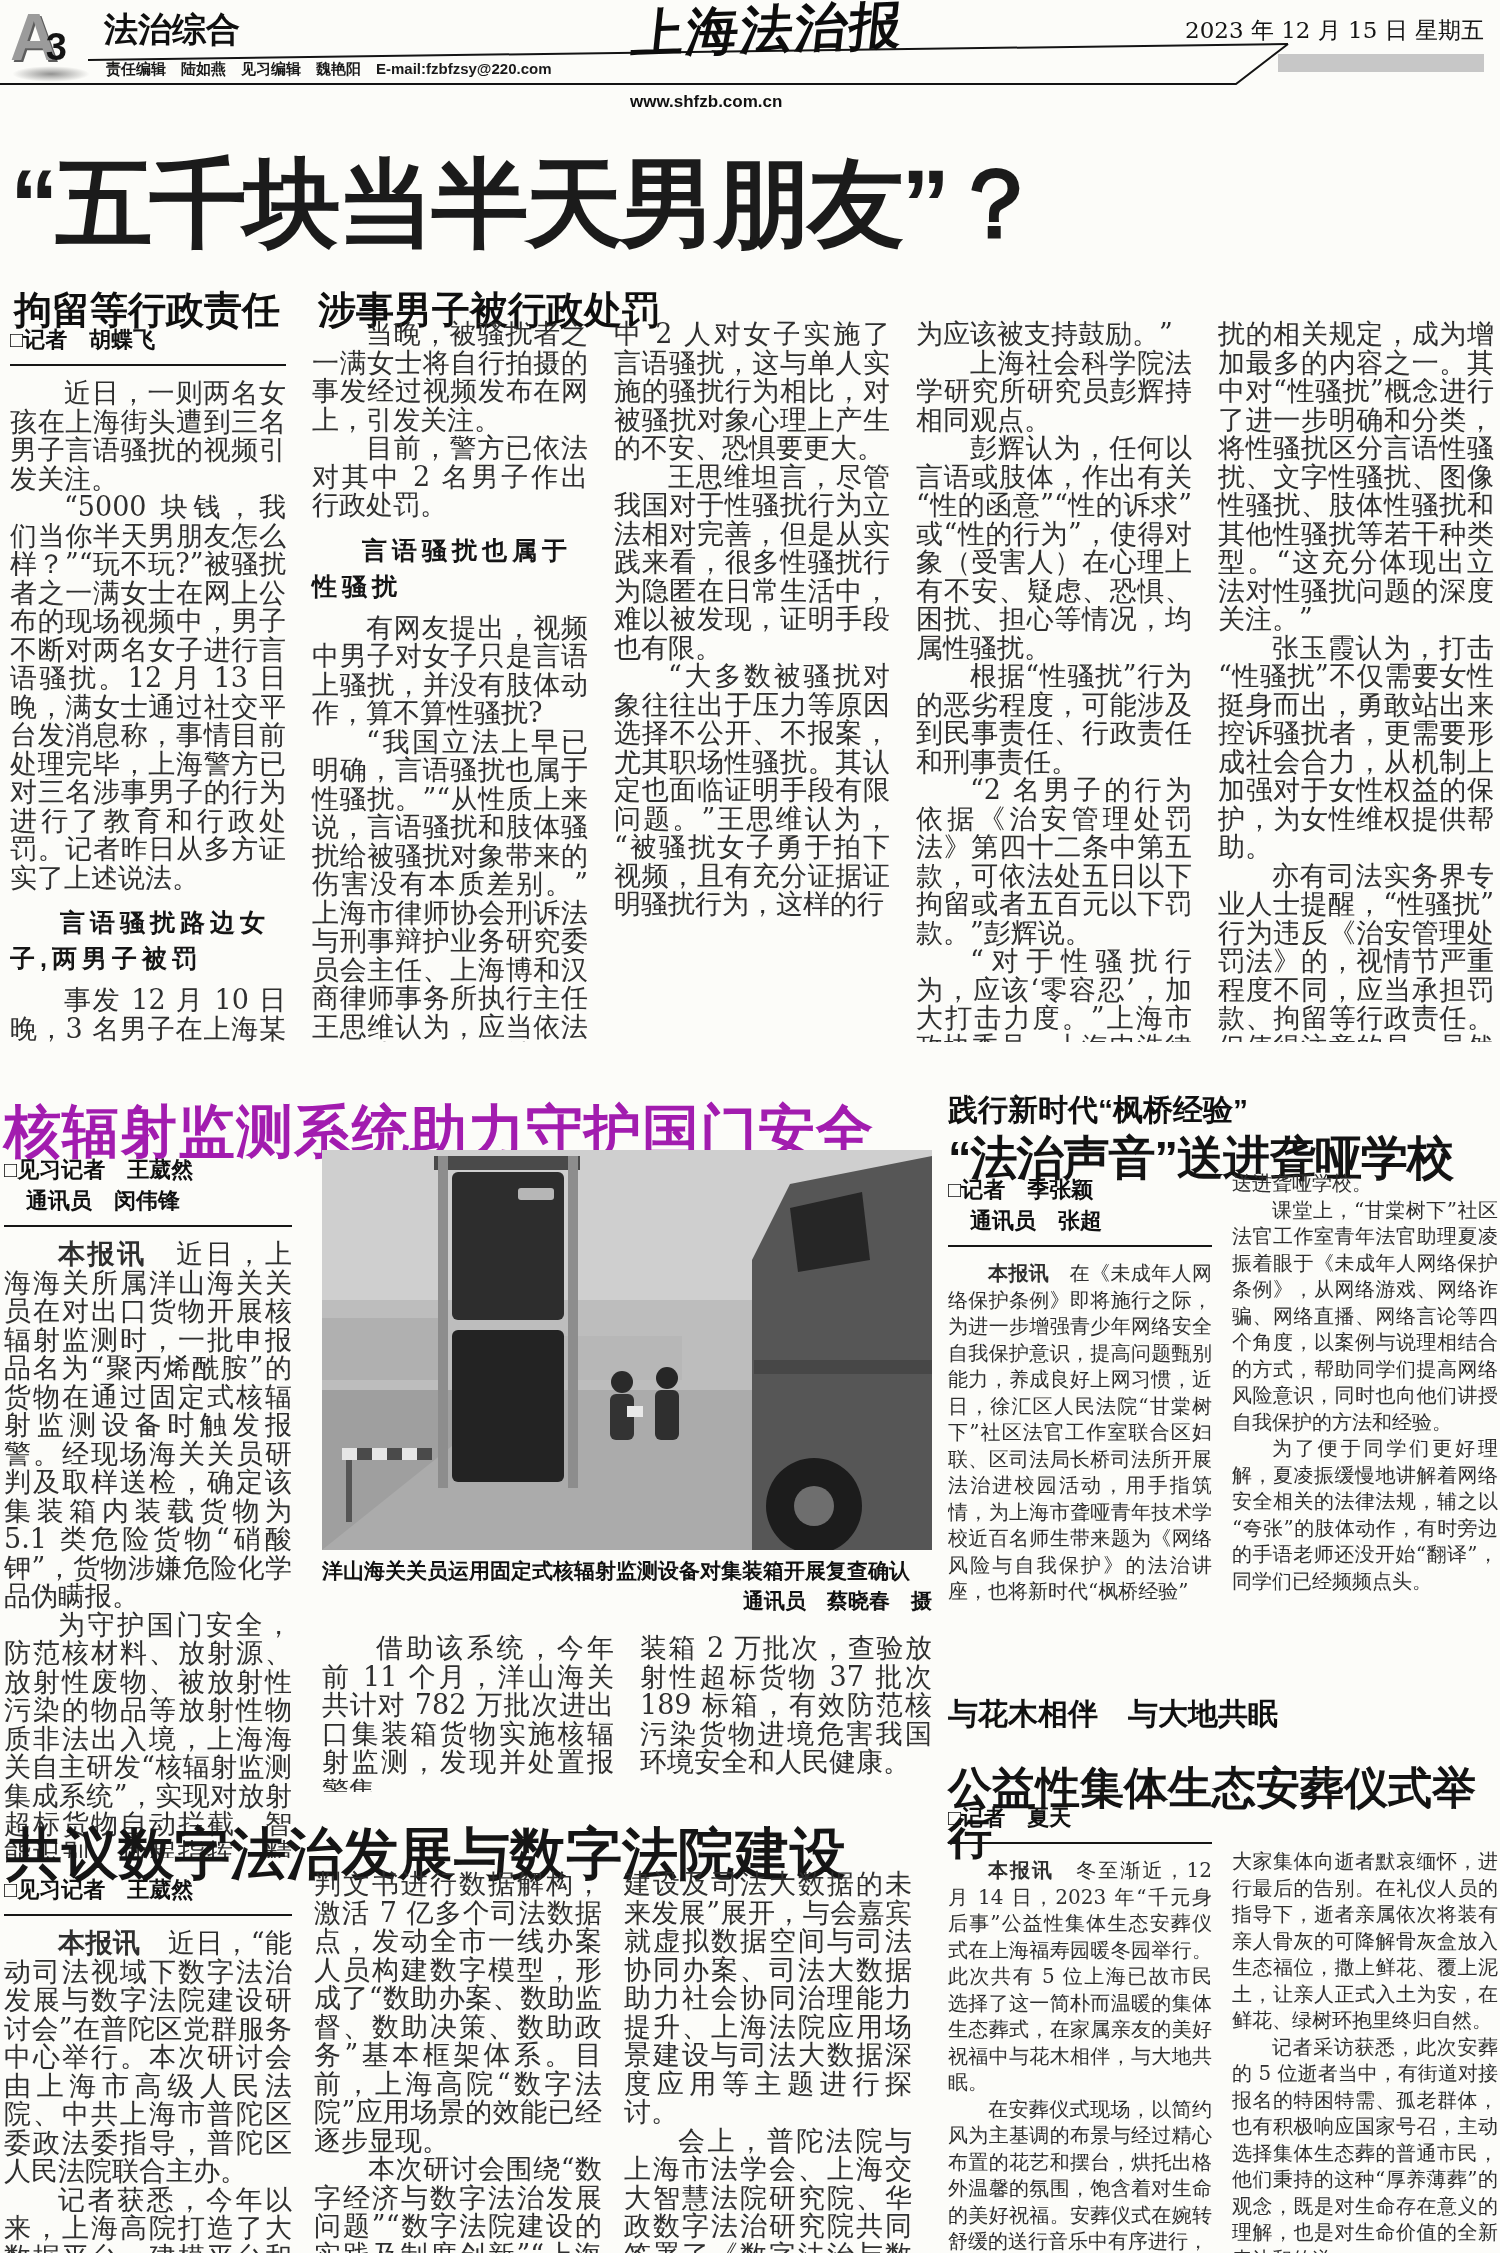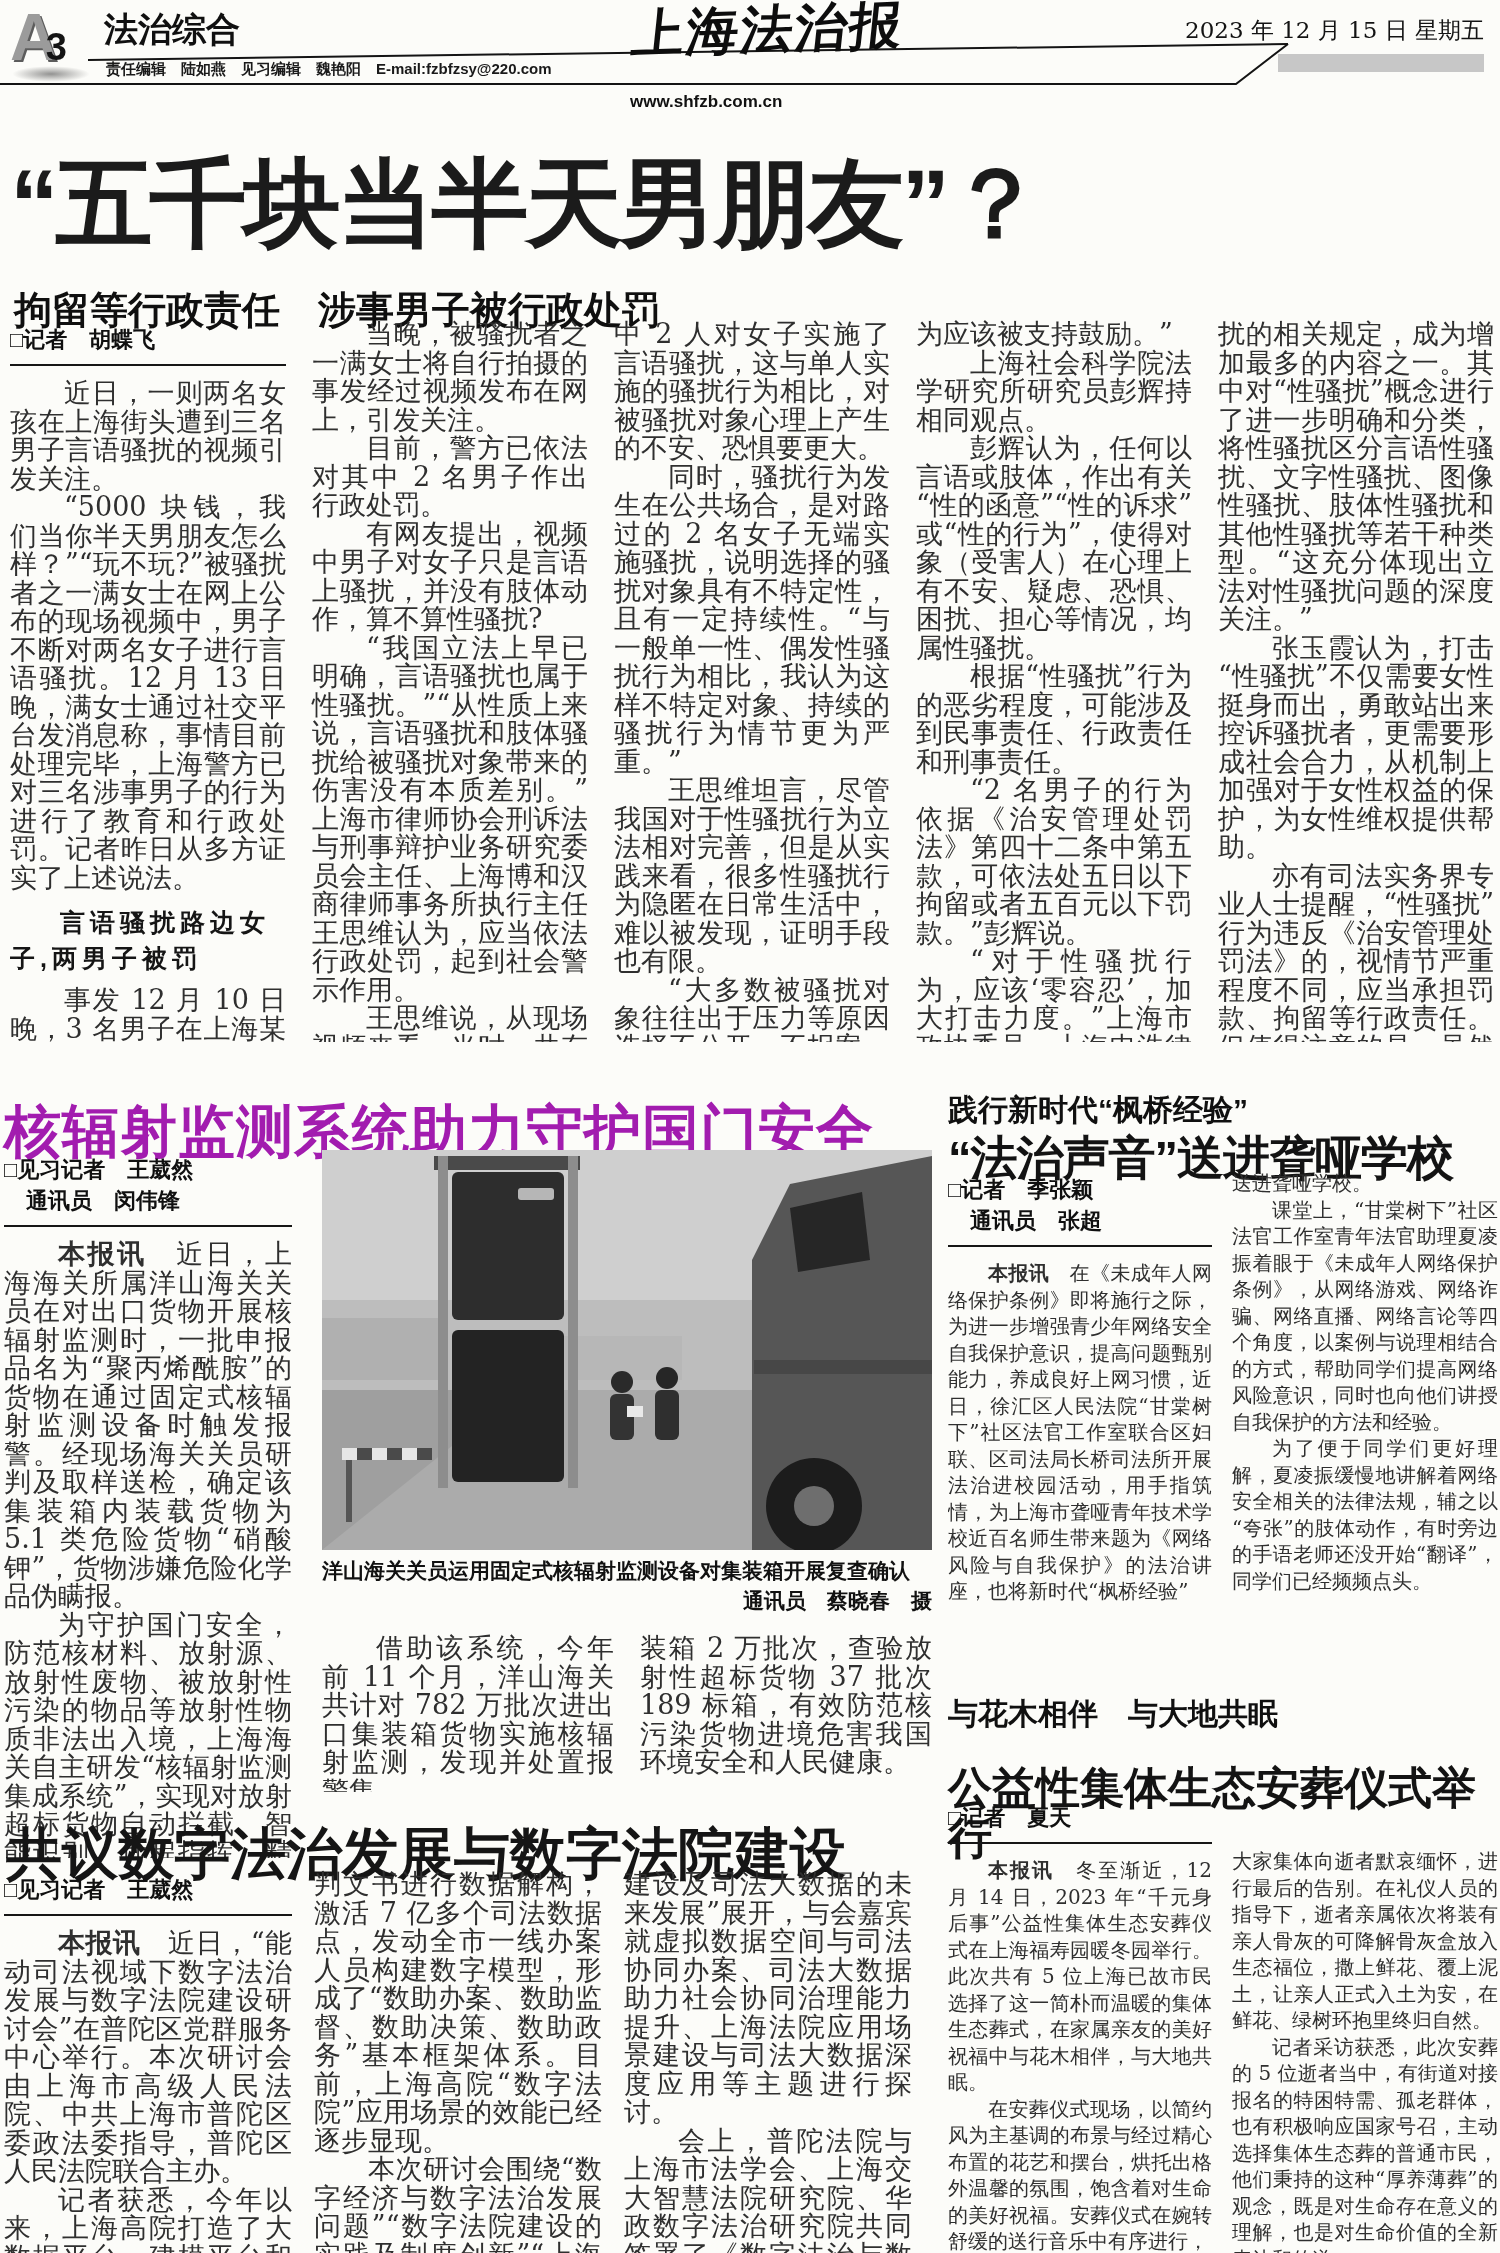--- a/index.html
+++ b/index.html
@@ -108,27 +108,27 @@
         <div>
             <p>近日，一则两名女孩在上海街头遭到三名男子言语骚扰的视频引发关注。</p>
             <p>“5000 块钱，我们当你半天男朋友怎么样？”“玩不玩?”被骚扰者之一满女士在网上公布的现场视频中，男子不断对两名女子进行言语骚扰。12 月 13 日晚，满女士通过社交平台发消息称，事情目前处理完毕，上海警方已对三名涉事男子的行为进行了教育和行政处罚。记者昨日从多方证实了上述说法。</p>
             <h3 class="colhead">言语骚扰路边女子,两男子被罚</h3>
             <p>事发 12 月 10 日晚，3 名男子在上海某餐厅聚餐饮酒，后在路边遇到 2 名女子，上前搭讪言语骚扰对方。</p>
           </div>
       </div>
       <div class="col copy size-a">
           <p>当晚，被骚扰者之一满女士将自行拍摄的事发经过视频发布在网上，引发关注。</p>
           <p>目前，警方已依法对其中 2 名男子作出行政处罚。</p>
+          <h3 class="colhead">言语骚扰也属于性骚扰</h3>
           <p>有网友提出，视频中男子对女子只是言语上骚扰，并没有肢体动作，算不算性骚扰?</p>
           <p>“我国立法上早已明确，言语骚扰也属于性骚扰。”“从性质上来说，言语骚扰和肢体骚扰给被骚扰对象带来的伤害没有本质差别。”上海市律师协会刑诉法与刑事辩护业务研究委员会主任、上海博和汉商律师事务所执行主任王思维认为，应当依法行政处罚，起到社会警示作用。</p>
           <p>王思维说，从现场视频来看，当时一共有 3 名男子，其</p>
         </div>
       <div class="col copy size-a">
           <p class="cont">中 2 人对女子实施了言语骚扰，这与单人实施的骚扰行为相比，对被骚扰对象心理上产生的不安、恐惧要更大。</p>
-          <p>同时，骚扰行为发生在公共场合，是对路过的 2 名女子无端实施骚扰，说明选择的骚扰对象具有不特定性，且有一定持续性。“与一般单一性、偶发性骚扰行为相比，我认为这样不特定对象、持续的骚扰行为情节更为严重。”</p>
           <p>王思维坦言，尽管我国对于性骚扰行为立法相对完善，但是从实践来看，很多性骚扰行为隐匿在日常生活中，难以被发现，证明手段也有限。</p>
           <p>“大多数被骚扰对象往往出于压力等原因选择不公开、不报案，尤其职场性骚扰。其认定也面临证明手段有限问题。”王思维认为，“被骚扰女子勇于拍下视频，且有充分证据证明骚扰行为，这样的行</p>
         </div>
       <div class="col copy size-a">
           <p class="cont">为应该被支持鼓励。”</p>
           <p>上海社会科学院法学研究所研究员彭辉持相同观点。</p>
           <p>彭辉认为，任何以言语或肢体，作出有关“性的函意”“性的诉求”或“性的行为”，使得对象（受害人）在心理上有不安、疑虑、恐惧、困扰、担心等情况，均属性骚扰。</p>
           <p>根据“性骚扰”行为的恶劣程度，可能涉及到民事责任、行政责任和刑事责任。</p>
           <p>“2 名男子的行为依据《治安管理处罚法》第四十二条中第五款，可依法处五日以下拘留或者五百元以下罚款。”彭辉说。</p>
           <p>“对于性骚扰行为，应该‘零容忍’，加大打击力度。”上海市政协委员、上海申浩律师事务所高级合伙人张玉霞表示，新修订的《中华人民共和国妇女权益保障法》对于性骚</p>

